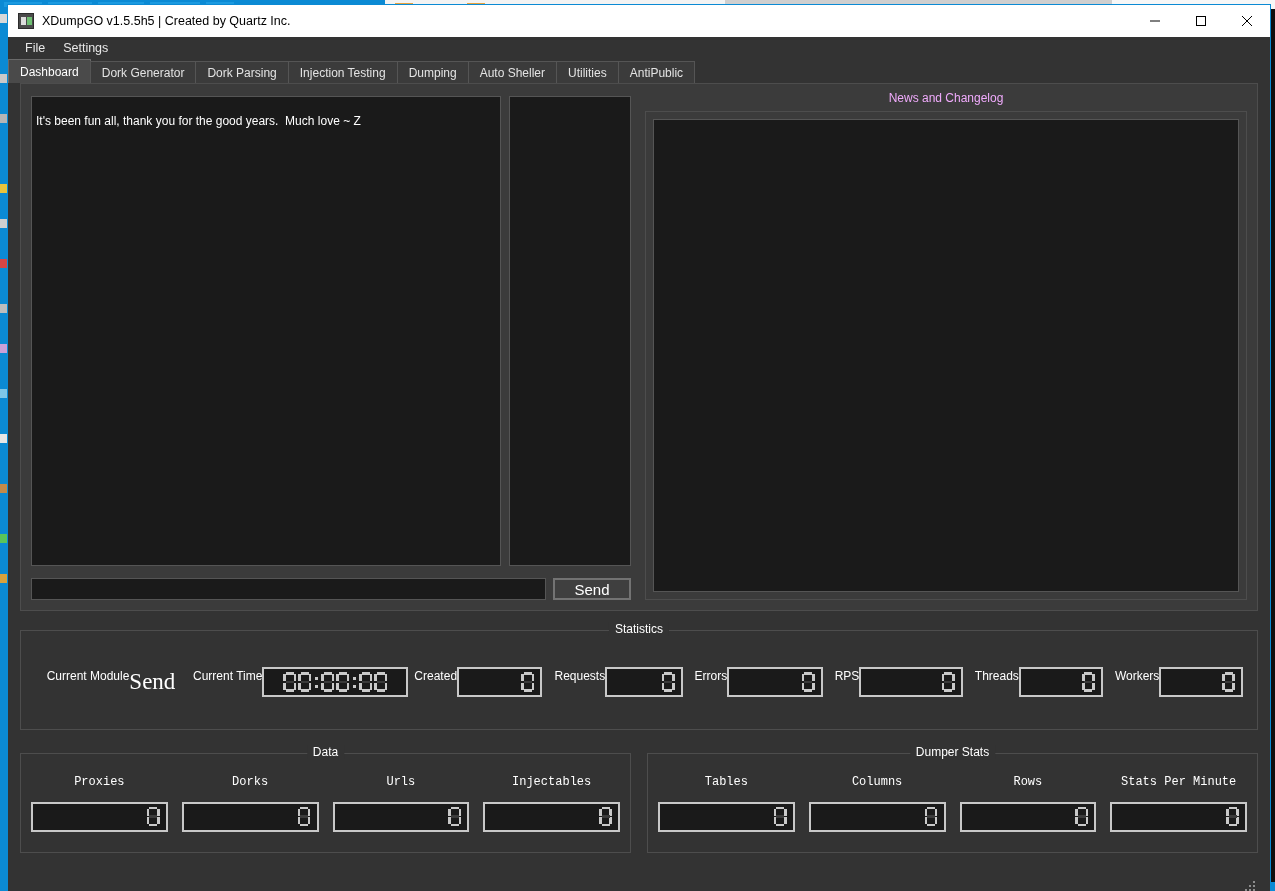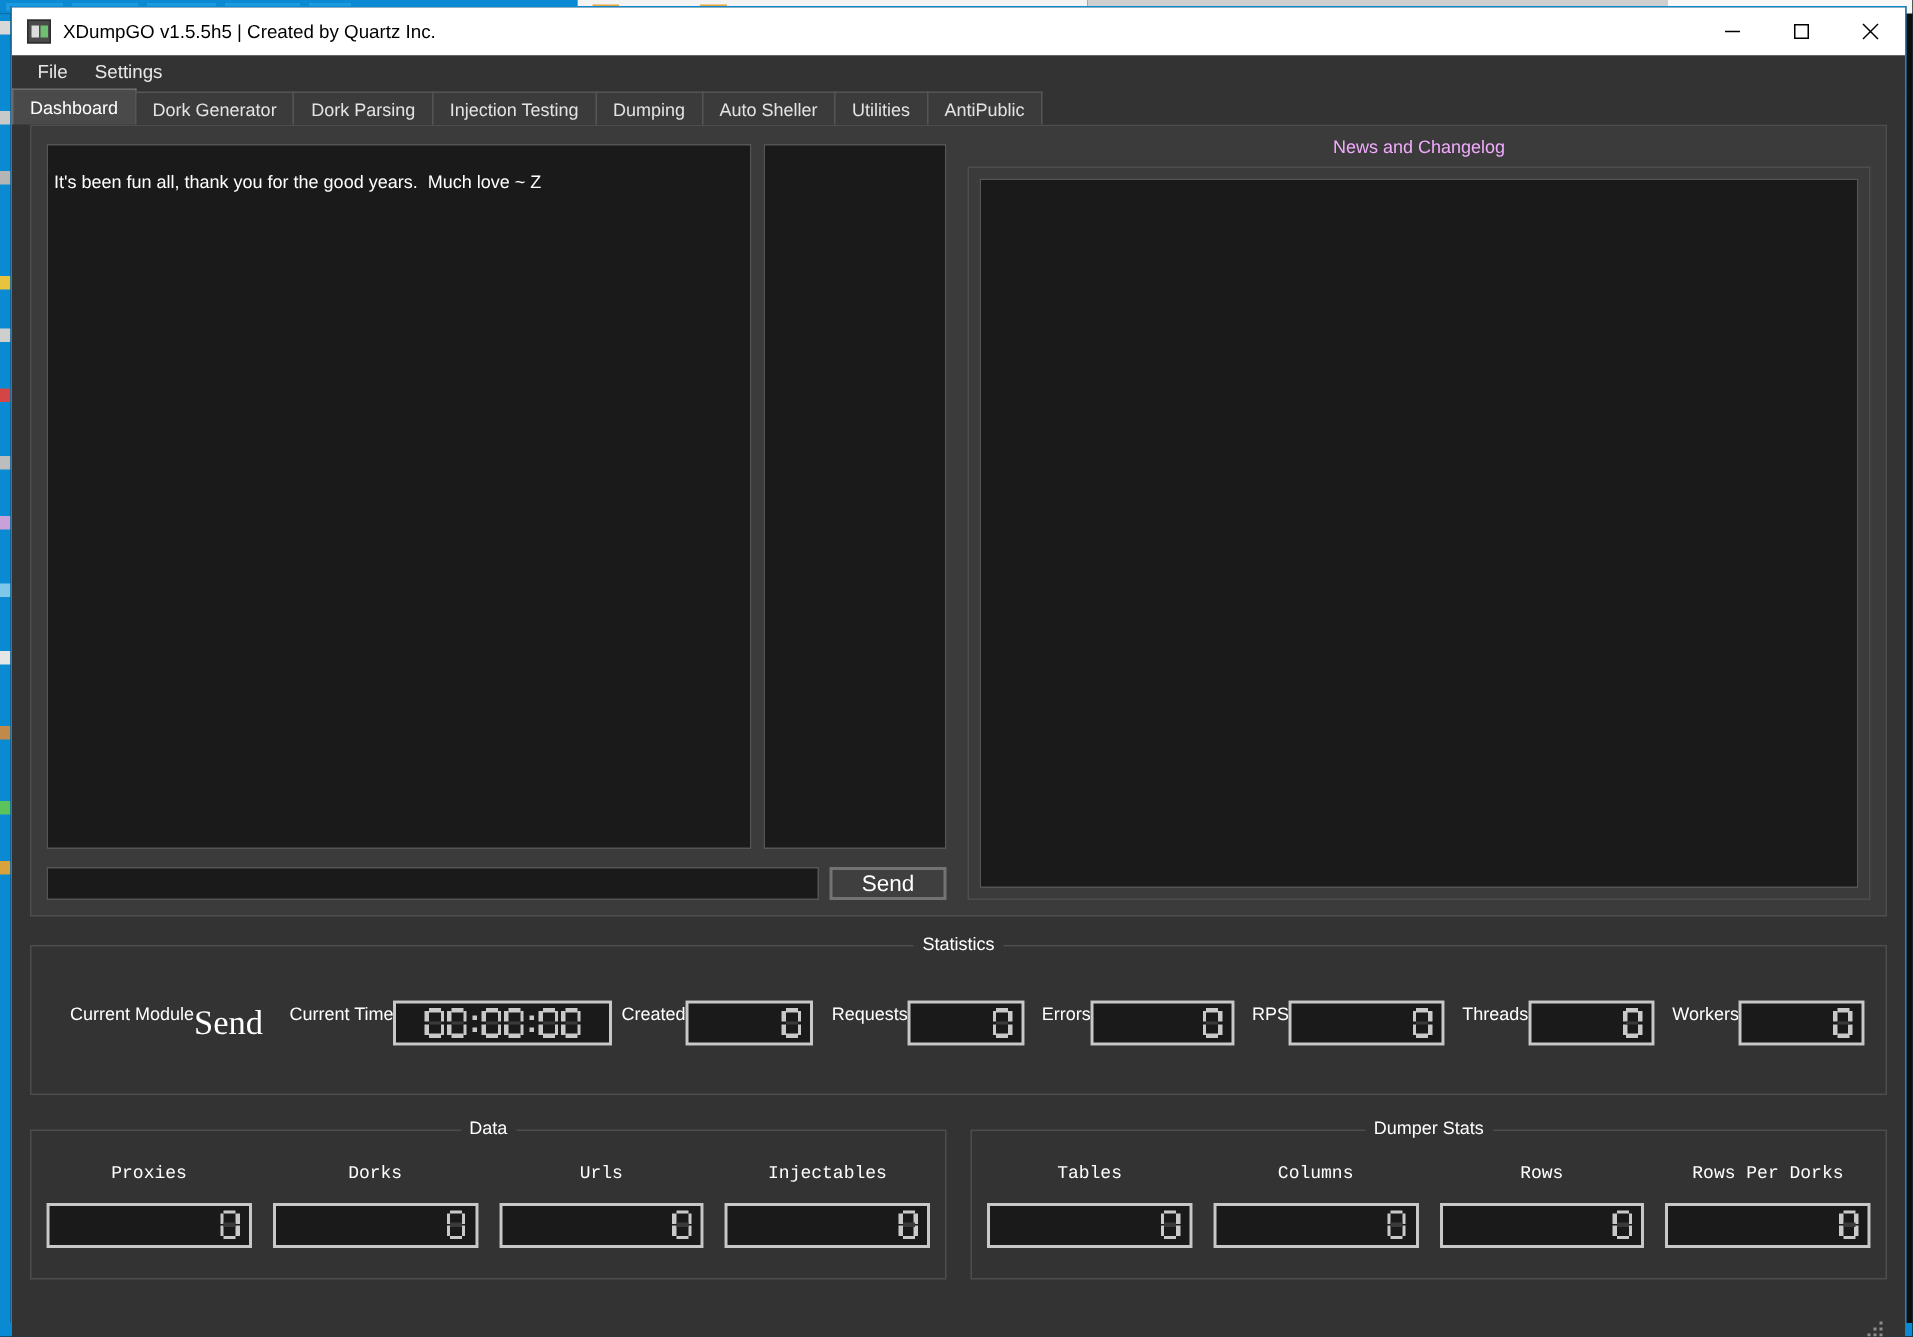--- a/index.html
+++ b/index.html
@@ -604,21 +604,21 @@
                   <span class="seg s-b on"></span>
                   <span class="seg s-c on"></span>
                   <span class="seg s-d on"></span>
                   <span class="seg s-e on"></span>
                   <span class="seg s-f on"></span>
                   <span class="seg s-g"></span>
                 </span>
               </div>
           </div>
           <div class="four-cell">
-            <div class="stat-label">Rows Per Dorks</div>
+            <div class="stat-label">Stats Per Minute</div>
             <div class="lcd">
                 <span class="seg-digit">
                   <span class="seg s-a on"></span>
                   <span class="seg s-b on"></span>
                   <span class="seg s-c on"></span>
                   <span class="seg s-d on"></span>
                   <span class="seg s-e on"></span>
                   <span class="seg s-f on"></span>
                   <span class="seg s-g"></span>
                 </span>

